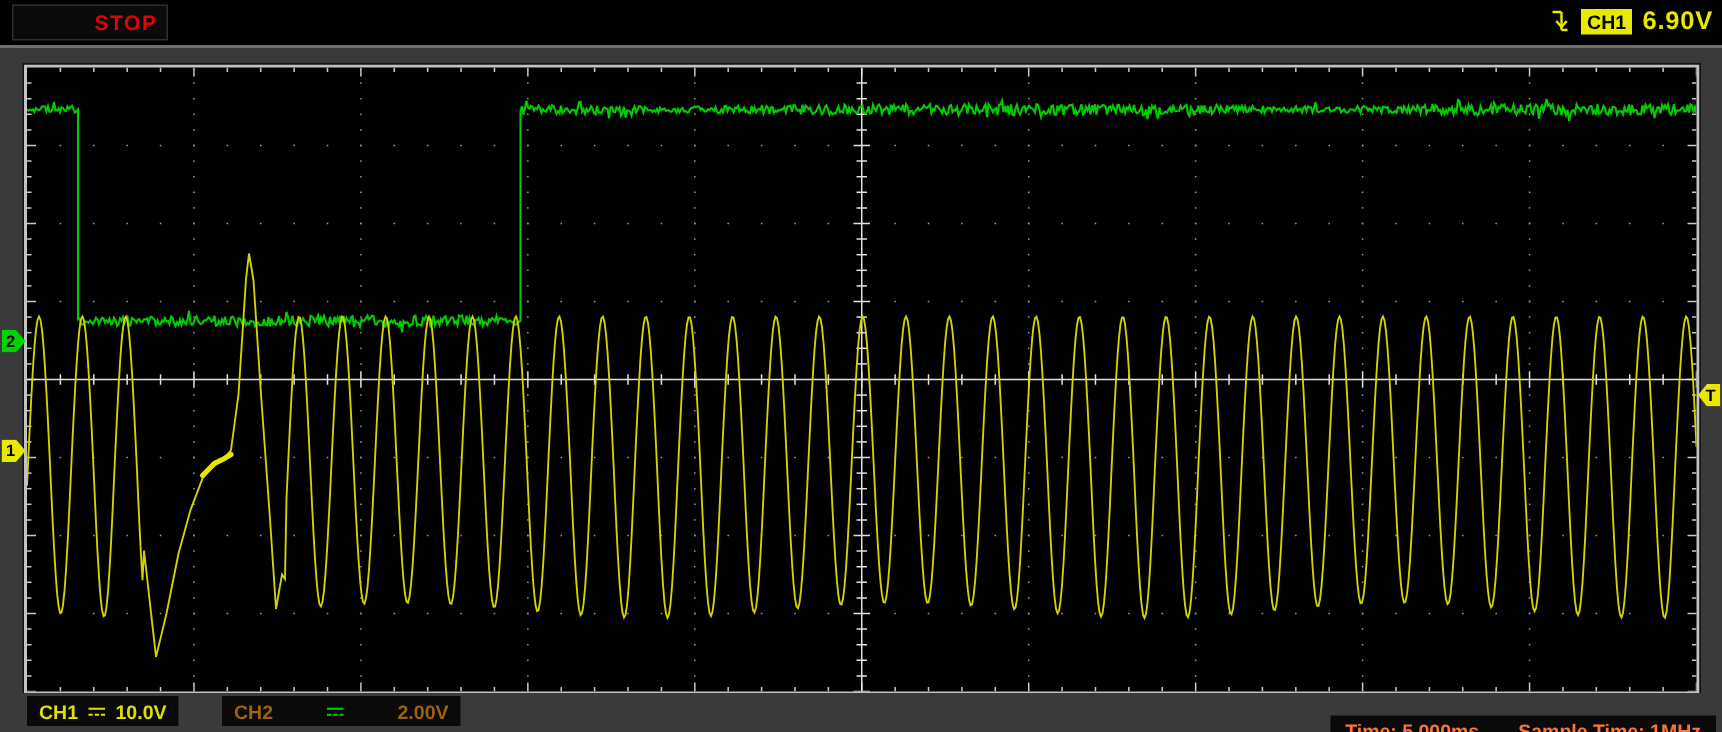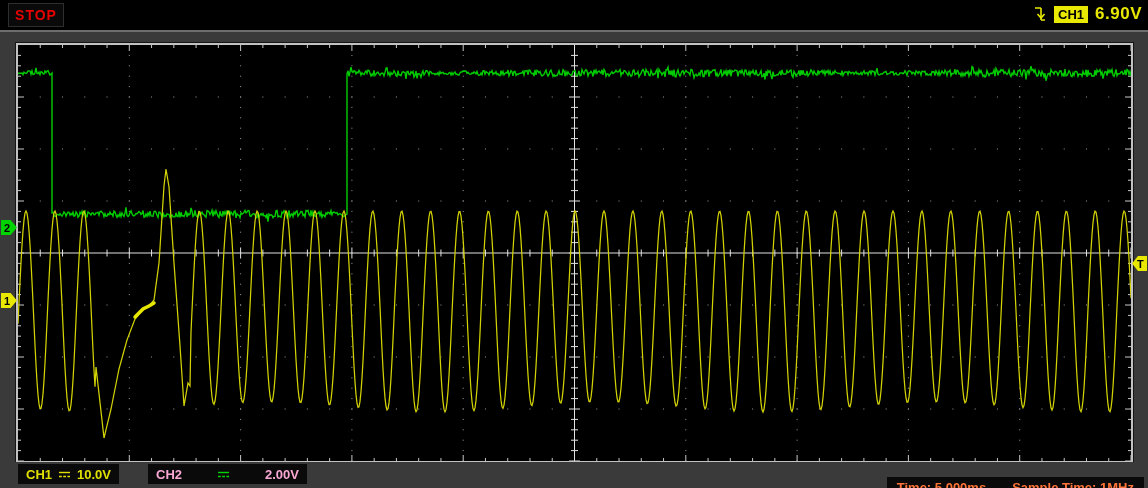--- a/index.html
+++ b/index.html
@@ -6,21 +6,21 @@
   body{
     width:1148px;height:488px;position:relative;overflow:hidden;
     background:#3a3a3a;font-family:"Liberation Sans",sans-serif;
     -webkit-font-smoothing:none;
   }
   
   .topbar{position:absolute;left:0;top:0;width:1148px;height:30px;background:#000;border-bottom:2px solid #6e6e6e;}
   .stop-box{
     position:absolute;left:8px;top:3px;width:54px;height:22px;
     background:#0a0a0a;border:1px solid #2e2e2e;
-    display:flex;align-items:center;justify-content:center;
+    display:flex;align-items:center;justify-content:center;padding-left:48px;
   }
   .stop-text{color:#e60000;font-size:14px;font-weight:bold;letter-spacing:1px;}
   .trig-cluster{position:absolute;right:6px;top:3px;height:22px;display:flex;align-items:center;gap:7px;}
   .trig-icon{display:block;}
   .trig-src{
     background:#e8e800;color:#000;font-size:13px;font-weight:bold;
     padding:1px 4px;line-height:15px;
   }
   .trig-level{color:#e8e800;font-size:17px;font-weight:bold;letter-spacing:.5px;}
   
@@ -38,21 +38,21 @@
   .marker.left{clip-path:polygon(0 0,60% 0,100% 50%,60% 100%,0 100%);left:1px;}
   .marker.right{clip-path:polygon(100% 0,40% 0,0 50%,40% 100%,100% 100%);left:1132px;width:15px;padding-left:5px;}
   
   .bottombar{position:absolute;left:0;top:462px;width:1148px;height:26px;background:#3a3a3a;}
   .chbox{
     position:absolute;top:2px;height:20px;background:#0a0a0a;
     display:flex;align-items:center;gap:6px;padding:0 8px;font-size:13px;font-weight:bold;
   }
   .chbox .cplg{display:block;}
   .ch1box{left:18px;color:#e0e000;}
-  .ch2box{left:148px;color:#f9a8d4;gap:35px;}
+  .ch2box{left:148px;color:#a16207;gap:35px;}
   .timebox{
     position:absolute;top:2px;right:4px;height:20px;background:#0a0a0a;
     display:flex;align-items:center;gap:26px;padding:0 10px;
     color:#ff7438;font-size:13px;font-weight:bold;margin-top:13px;
   }
 </style>
 </head>
 <body>
 
 <div class="topbar">

